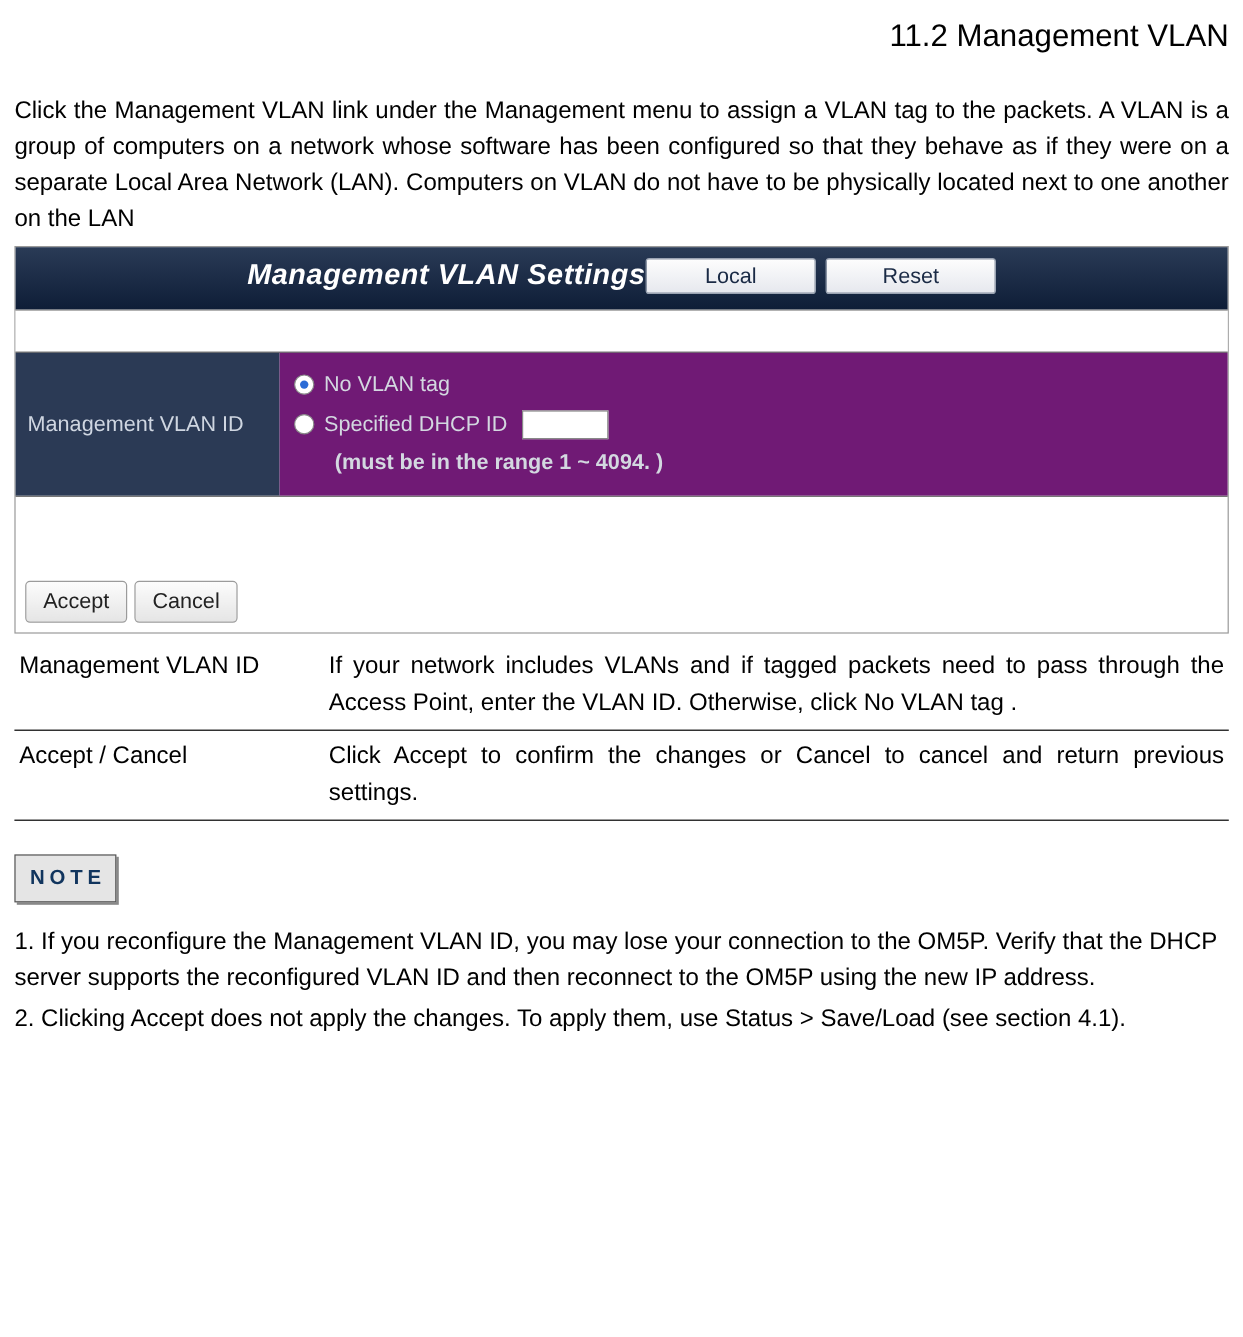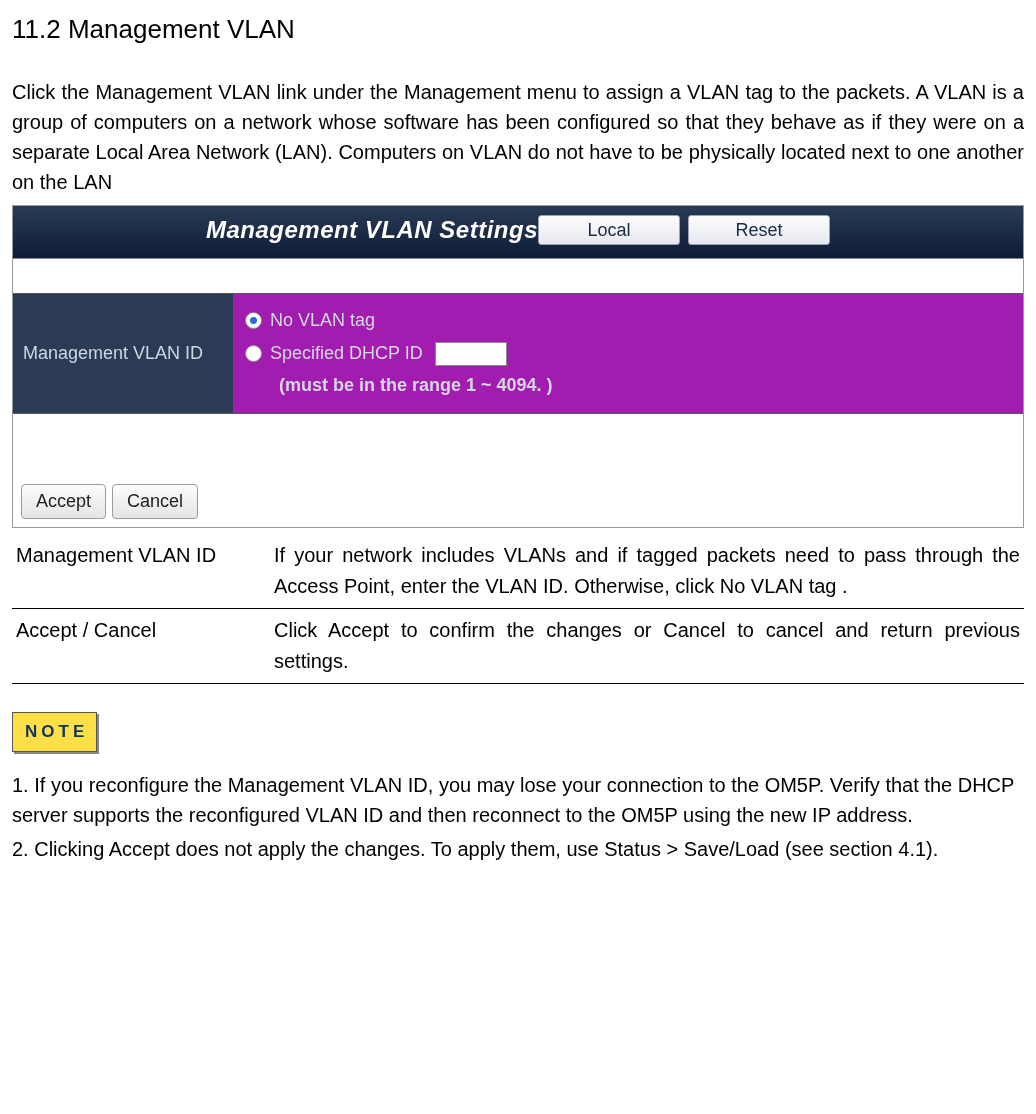--- a/index.html
+++ b/index.html
@@ -8,20 +8,21 @@
     padding: 10px 12px;
     width: 1012px;
     color: #000;
     font-size: 20px;
     line-height: 1.5;
   }
   h2.section-title {
     font-size: 26px;
     font-weight: 400;
     margin: 0 0 28px 0;
+    text-align: right;
   }
   .intro {
     text-align: justify;
     margin-bottom: 8px;
   }
   .screenshot-box {
     border: 1px solid #999;
     background: #fff;
     padding: 0;
     margin-bottom: 6px;
@@ -74,21 +75,21 @@
   .panel-label {
     background: #2b3a55;
     color: #cfd6e1;
     width: 200px;
     padding: 20px 10px;
     font-size: 18px;
     display: flex;
     align-items: center;
   }
   .panel-content {
-    background: #a21caf;
+    background: #701a75;
     color: #d3d8e0;
     flex: 1;
     padding: 10px 12px 14px 12px;
     font-size: 18px;
   }
   .radio-line { display: flex; align-items: center; gap: 8px; padding: 3px 0; }
   .radio-dot {
     width: 15px; height: 15px; border-radius: 50%;
     background: #fff; border: 1px solid #888;
     display: inline-flex; align-items: center; justify-content: center;
@@ -123,21 +124,21 @@
   table.desc td {
     vertical-align: top;
     padding: 6px 4px;
     line-height: 1.55;
   }
   table.desc tr { border-bottom: 1px solid #000; }
   .desc-label { width: 250px; }
   .desc-body { text-align: justify; }
   .note-tag {
     display: inline-block;
-    background: #fde047;
+    background: #e5e5e5;
     color: #11355e;
     font-weight: bold;
     font-size: 17px;
     letter-spacing: 4px;
     padding: 6px 8px 6px 12px;
     border: 1px solid #555;
     box-shadow: 2px 2px 0 #888;
     margin: 28px 0 14px 0;
   }
   .notes p { margin: 4px 0; }

